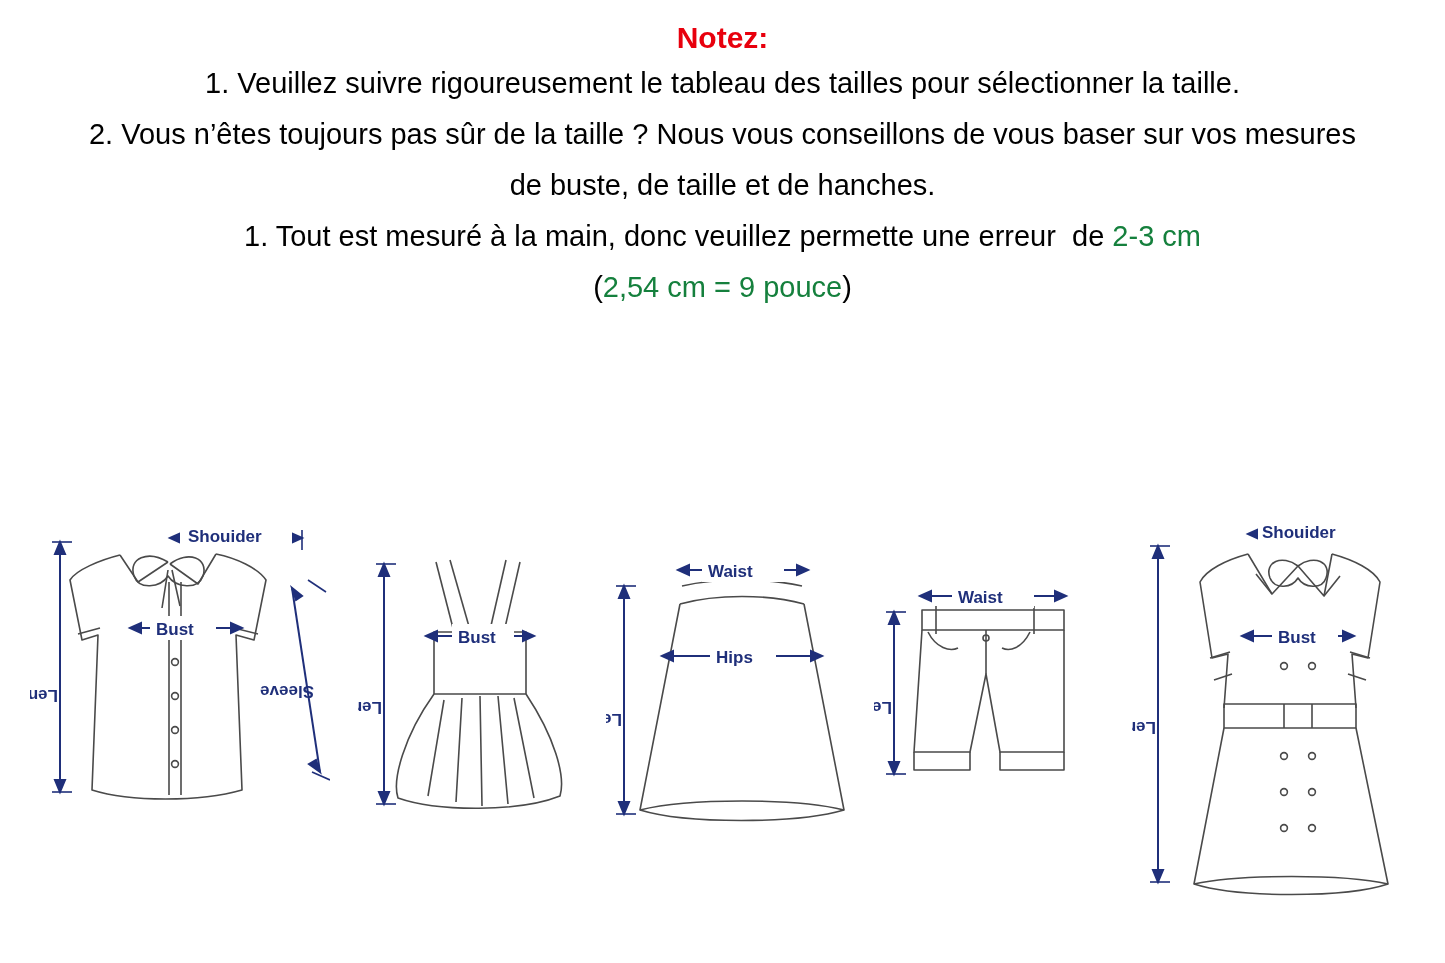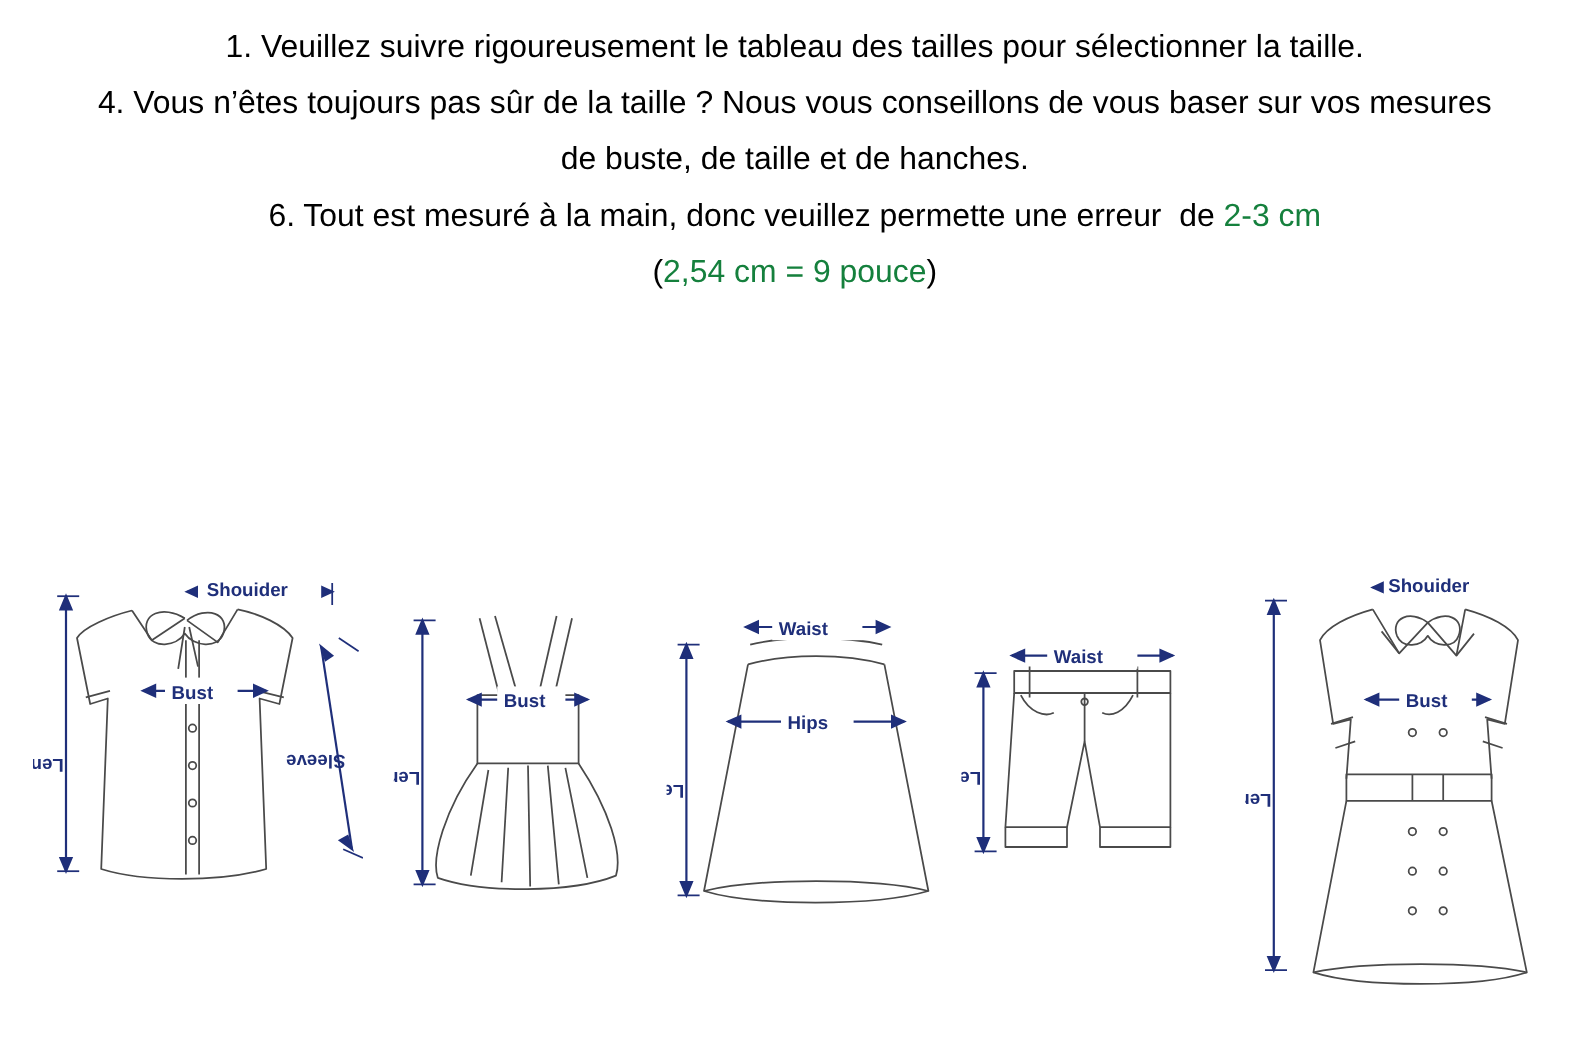--- a/index.html
+++ b/index.html
@@ -49,23 +49,24 @@
   }
   .fig svg {
     display: block;
   }
   
 </style>
 </head>
 <body>
 
 <div id="notes">
+  <div id="notes-title">Notez:</div>
   <div class="note-line">1. Veuillez suivre rigoureusement le tableau des tailles pour sélectionner la taille.</div>
-  <div class="note-line">4. Vous n’êtes toujours pas sûr de la taille ? Nous vous conseillons de vous baser sur vos mesures de buste, de taille et de hanches.</div>
-  <div class="note-line"><span>6. Tout est mesuré à la main, donc veuillez permette une erreur  de </span><span class="red">2-3 cm</span></div>
+  <div class="note-line">2. Vous n’êtes toujours pas sûr de la taille ? Nous vous conseillons de vous baser sur vos mesures de buste, de taille et de hanches.</div>
+  <div class="note-line"><span>1. Tout est mesuré à la main, donc veuillez permette une erreur  de </span><span class="red">2-3 cm</span></div>
   <div class="note-line"><span>(</span><span class="red">2,54 cm = 9 pouce</span><span>)</span></div>
 </div>
 
 <div id="figures">
 
   <div class="fig" style="left:10px; top:10px;">
     <svg width="300" height="310" viewBox="0 0 300 310">
       <g fill="none" stroke="#4a4a4a" stroke-width="1.6" stroke-linejoin="round">
 
         <path d="M90 45 C70 50 46 60 40 70 L52 130 L68 125 L62 280 C100 292 170 292 212 280 L206 125 L224 130 L236 70 C228 58 206 48 186 44"></path>

